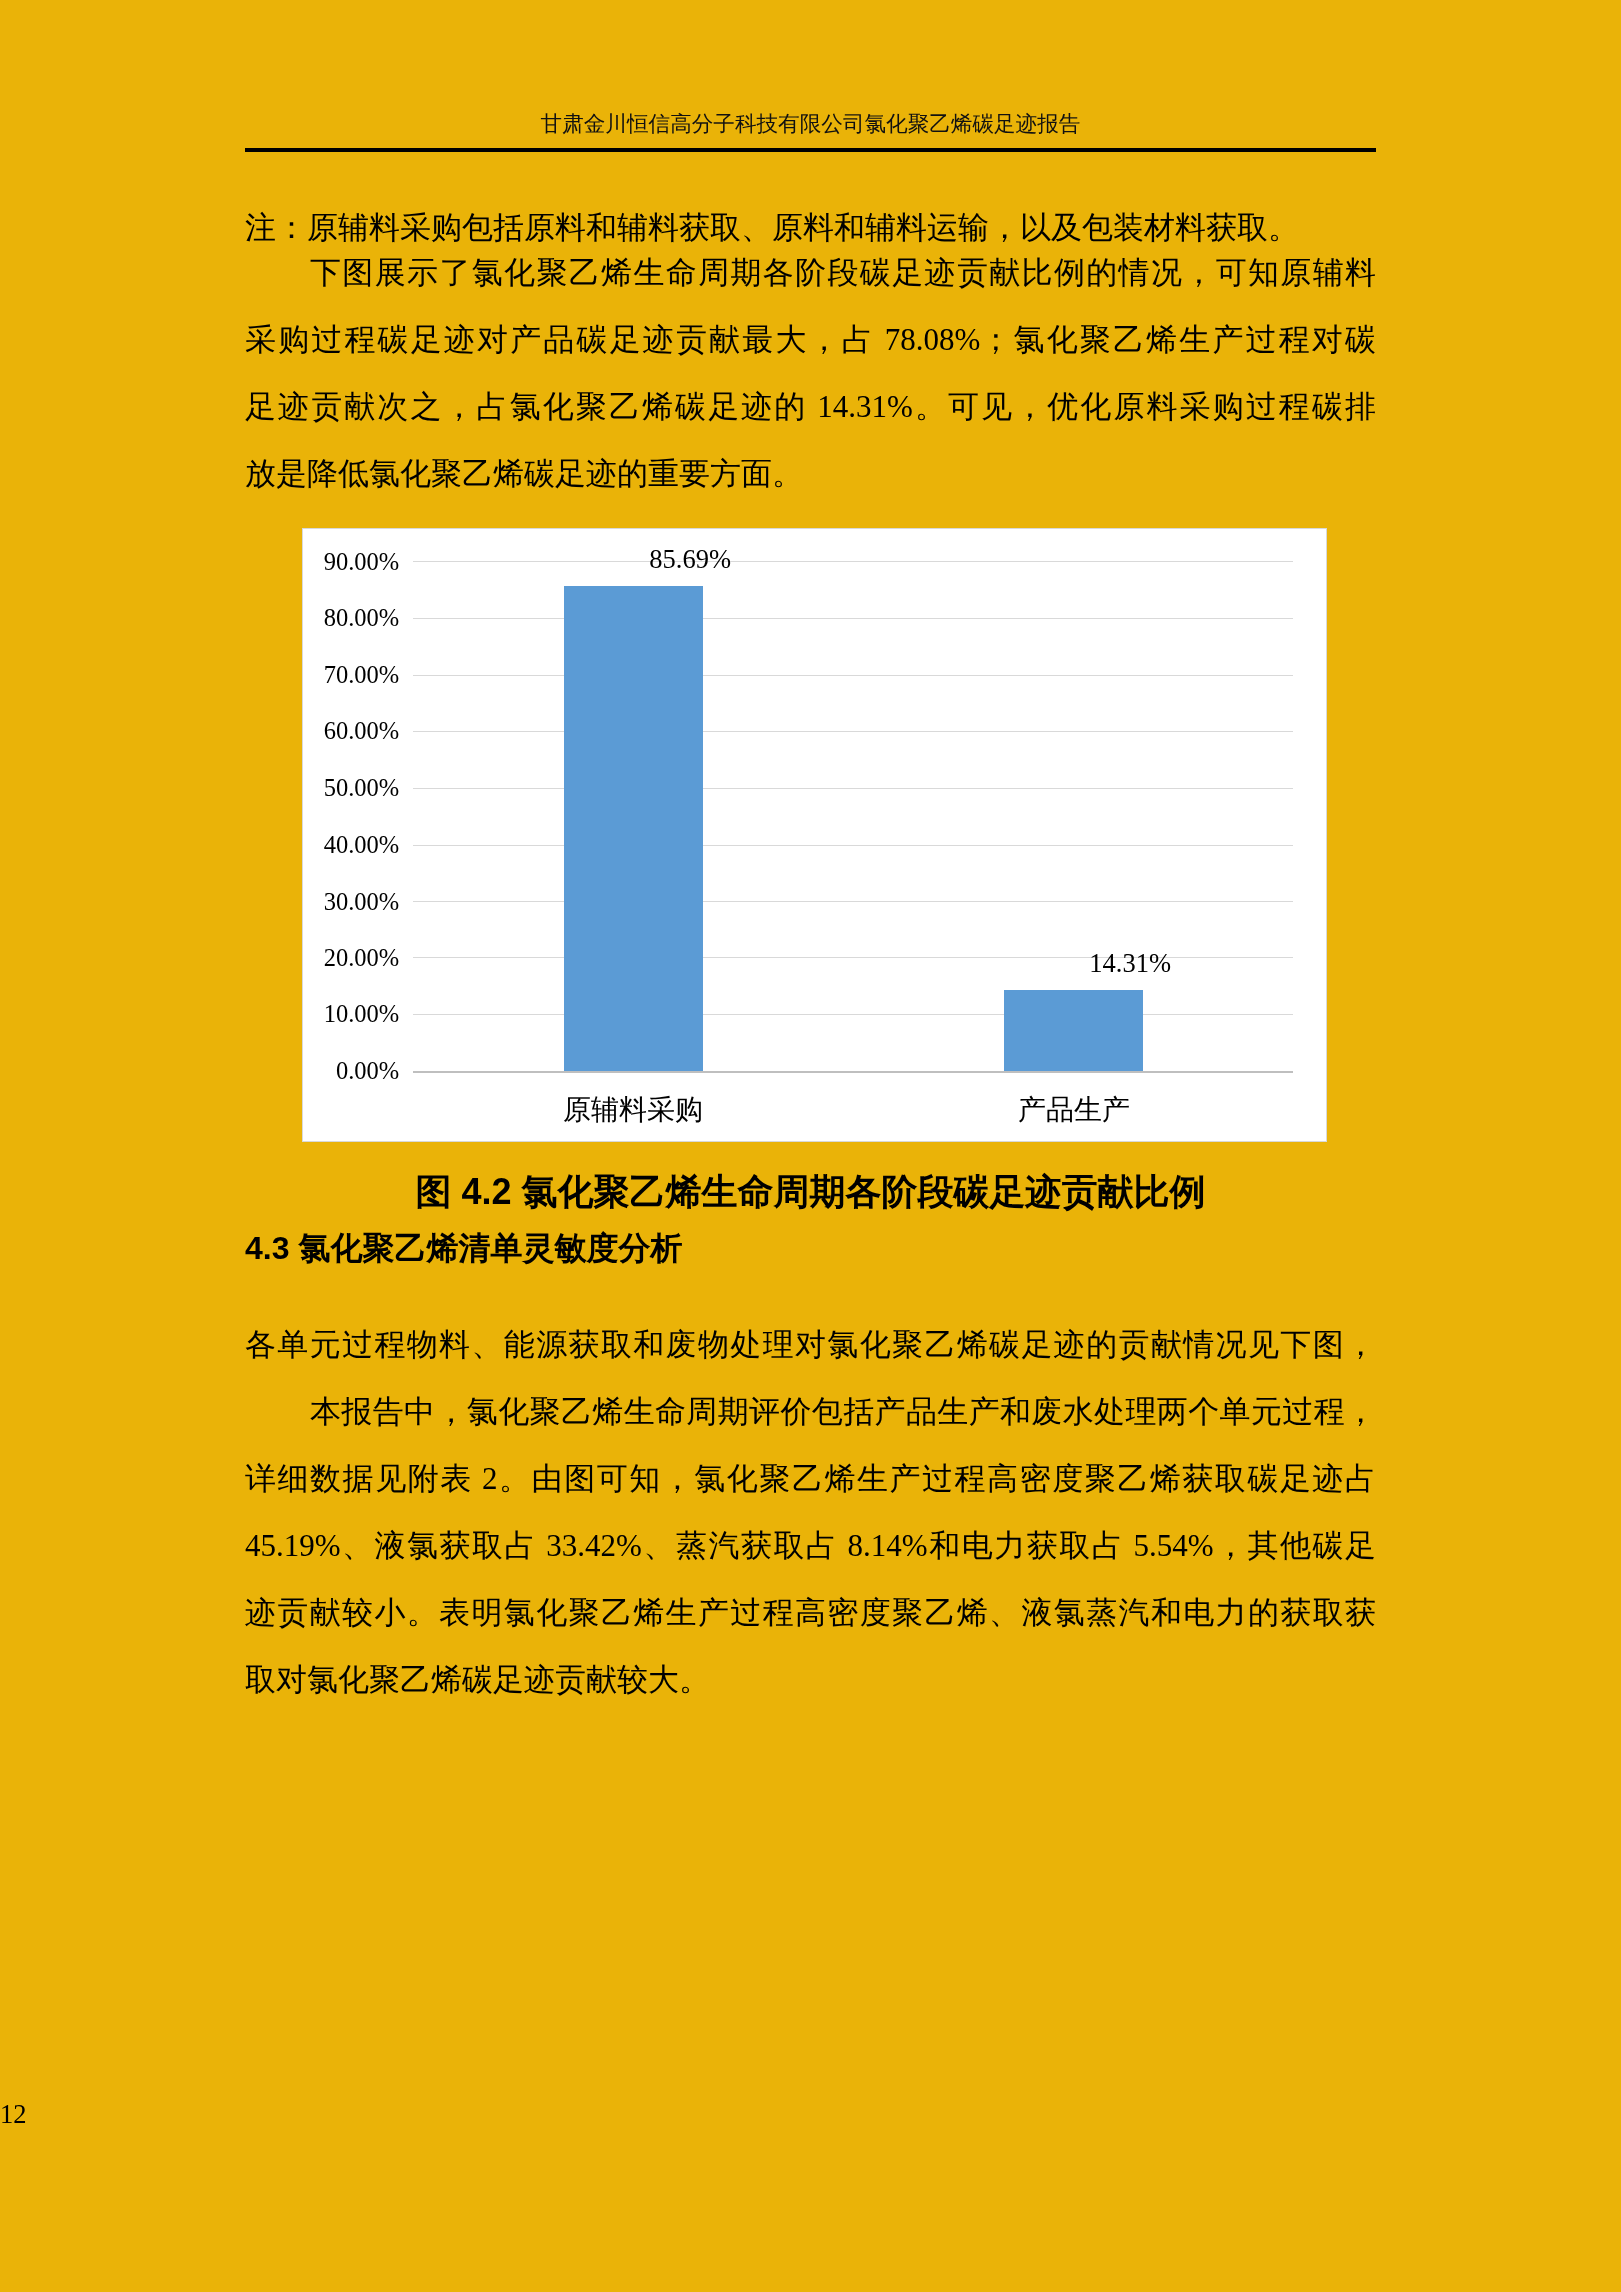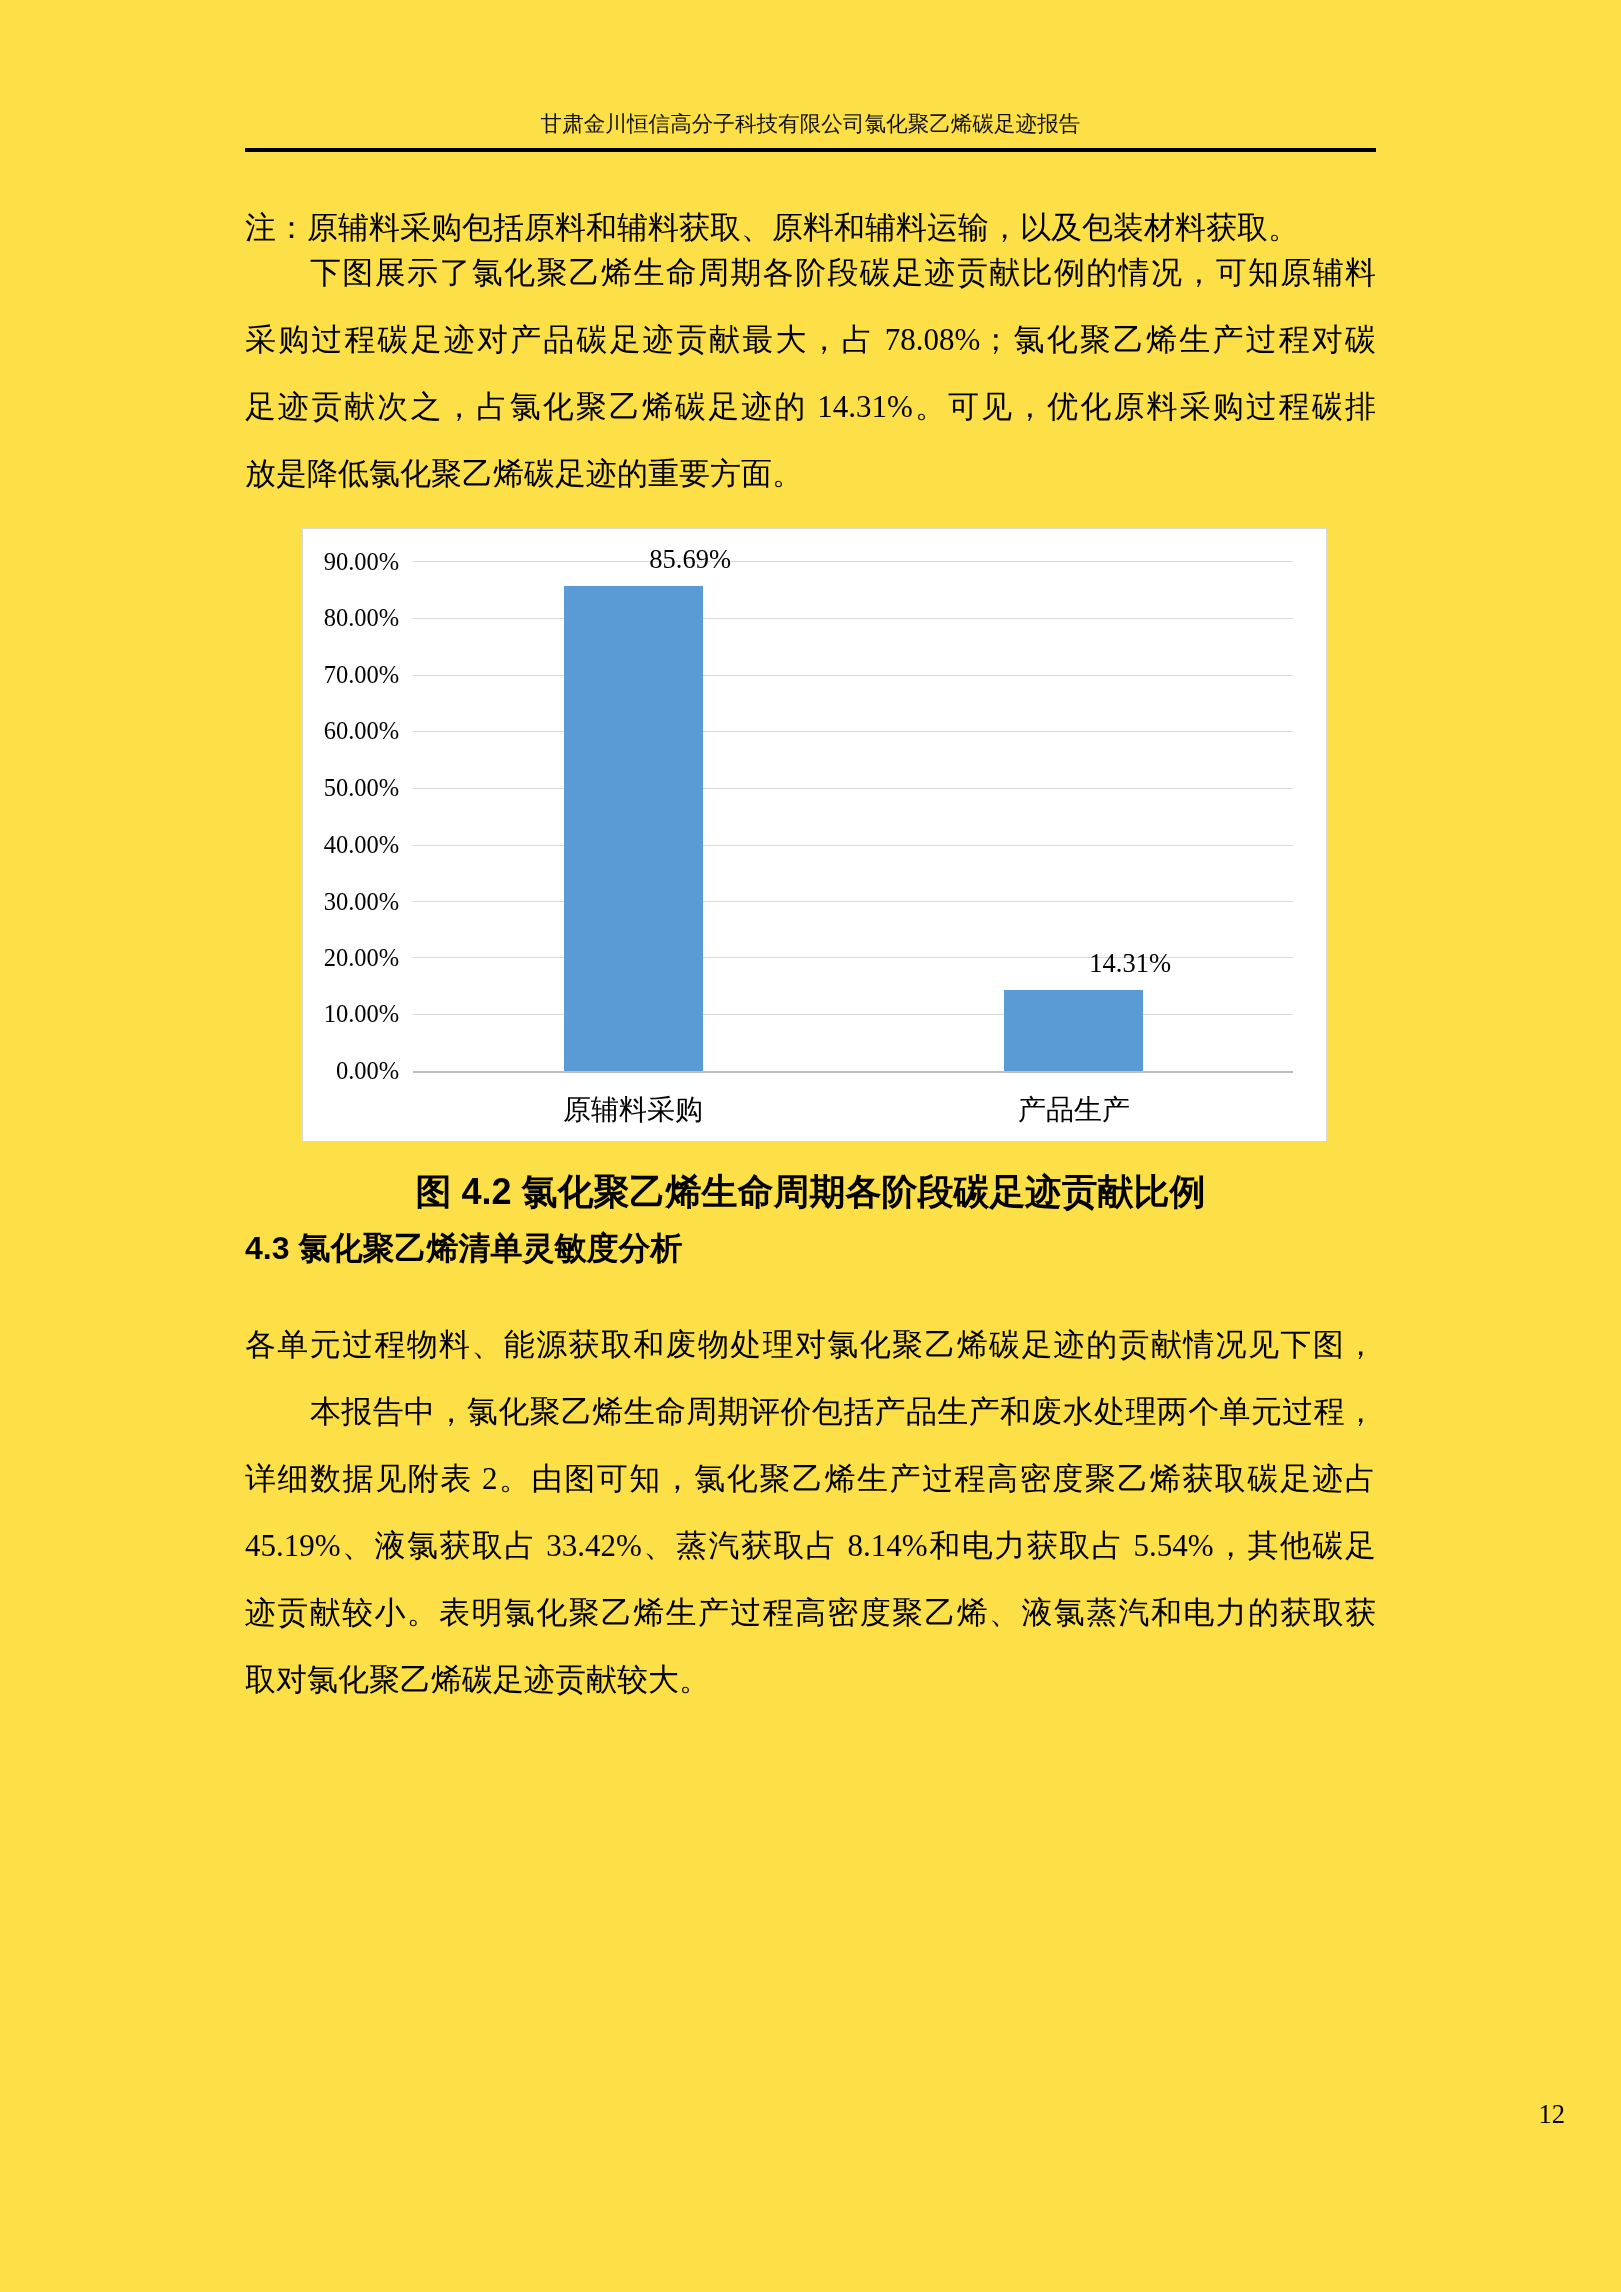--- a/index.html
+++ b/index.html
@@ -1,18 +1,18 @@
 <!DOCTYPE html>
 <html><head>
 <meta charset="utf-8">
 <style>
   html,body { margin:0; padding:0; background:#888; }
   .page {
     position:relative; width:1621px; height:2293px; margin:0 auto;
-    background:#fde047; color:#000;
+    background:#eab308; color:#000;
     font-family:"Liberation Serif","DejaVu Serif",serif;
     overflow:hidden;
   }
   
   .hdr-title {
     position:absolute; top:110px; left:245px; width:1131px;
     text-align:center; font-size:21.6px; line-height:29px; color:#111;
   }
   .hdr-rule {
     position:absolute; top:148px; left:245px; width:1131px; height:3.9px;
@@ -55,21 +55,21 @@
     position:absolute; top:1172px; left:245px; width:1131px; text-align:center;
     font-family:"Liberation Sans","DejaVu Sans",sans-serif;
     font-weight:bold; font-size:36px; line-height:39px;
   }
   .heading {
     position:absolute; top:1227px; left:245px; width:1131px; margin:0;
     font-family:"Liberation Sans","DejaVu Sans",sans-serif;
     font-weight:bold; font-size:32px; line-height:43px;
   }
   .pagenum {
-    position:absolute; top:2098px; left:0; width:1565px; text-align:right;
+    position:absolute; top:2098px; left:0; width:1565px; text-align:left;
     font-size:26.5px; line-height:33px;
   }
 </style>
 </head>
 <body>
 
 <div class="page">
 
   <div class="hdr-title">甘肃金川恒信高分子科技有限公司氯化聚乙烯碳足迹报告</div>
   <div class="hdr-rule"></div>

